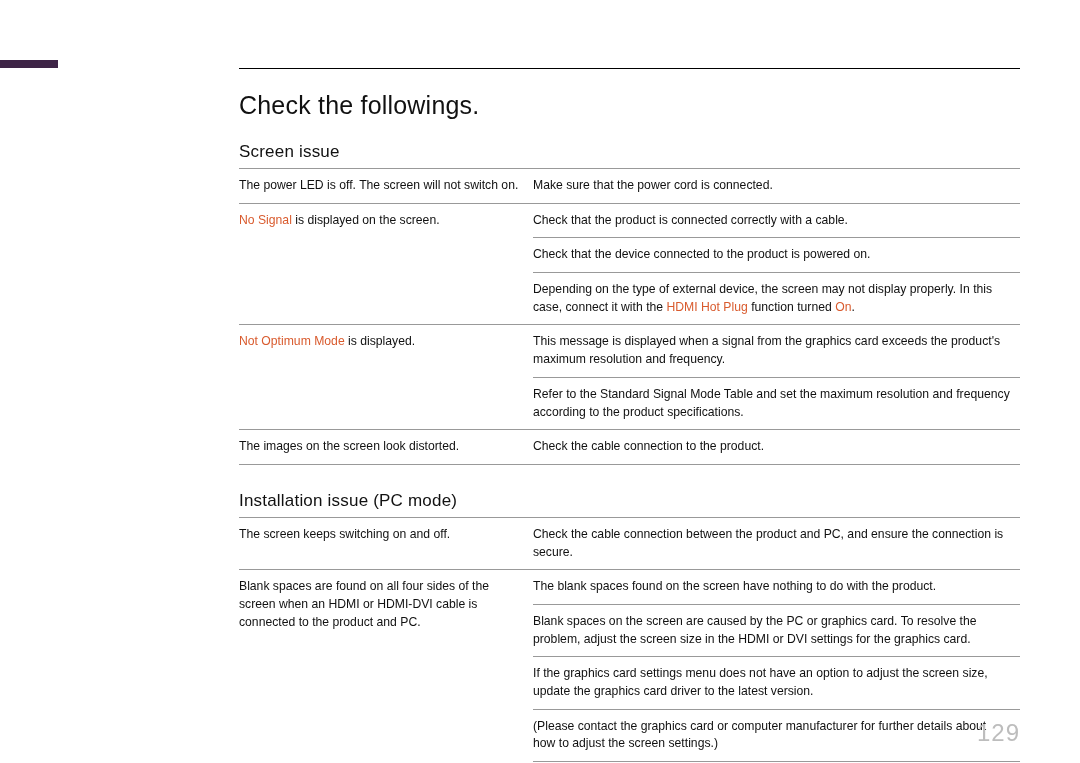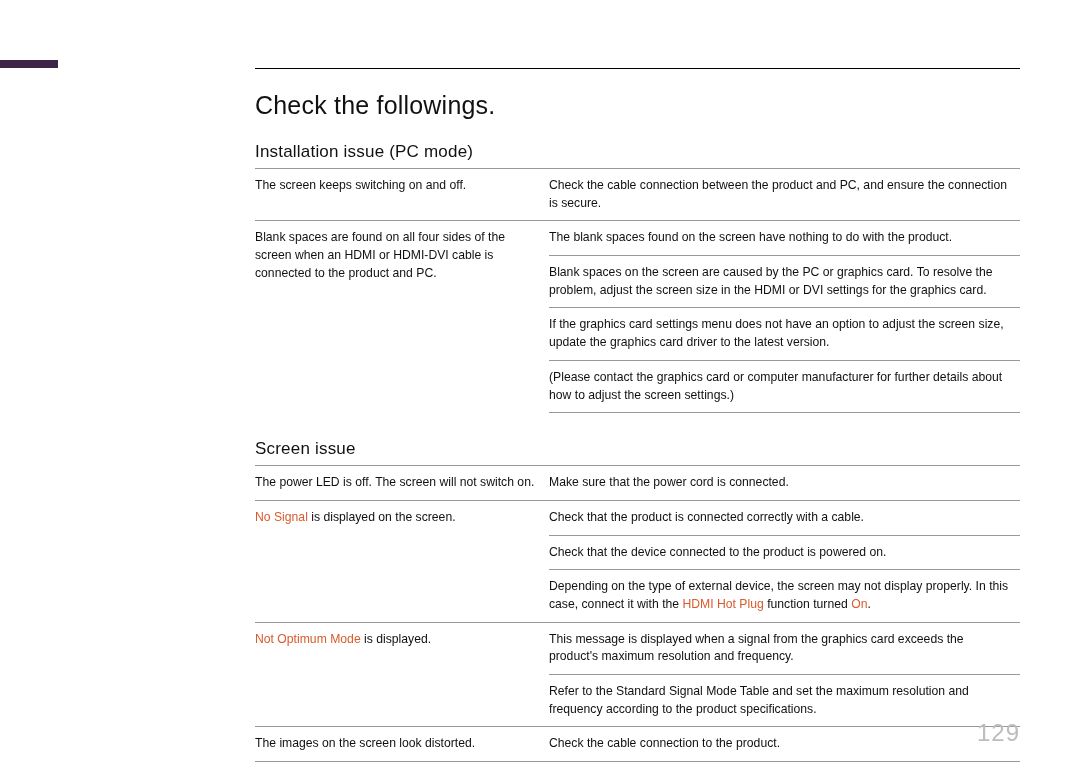--- a/index.html
+++ b/index.html
@@ -7,21 +7,21 @@
     margin: 0;
     padding: 0;
     font-family: Arial, Helvetica, sans-serif;
     background: #fff;
     color: #111;
     width: 1080px;
     height: 763px;
     position: relative;
   }
   .page {
-    padding: 40px 60px 40px 60px;
+    padding: 40px 60px 40px 44px;
     position: relative;
     height: 763px;
   }
   .tab {
     position: absolute;
     top: 60px;
     left: 0;
     width: 58px;
     height: 8px;
     background: #3e2446;
@@ -83,48 +83,20 @@
 
 <div class="page">
   <div class="tab"></div>
   <div class="rule-top"></div>
 
   <div class="content">
     <h1 data-bind="heading">Check the followings.</h1>
 
     <div id="sections-root">
         <div class="section">
-          <h2>Installation issue (PC mode)</h2>
-          <table class="tbl">
-            <colgroup>
-              <col class="c1">
-              <col>
-            </colgroup>
-            <tbody>
-              <tr>
-                <td rowspan="1"><span>The screen keeps switching on and off.</span></td>
-                <td><span>Check the cable connection between the product and PC, and ensure the connection is secure.</span></td>
-              </tr>
-              <tr>
-                <td rowspan="4"><span>Blank spaces are found on all four sides of the screen when an HDMI or HDMI-DVI cable is connected to the product and PC.</span></td>
-                <td><span>The blank spaces found on the screen have nothing to do with the product.</span></td>
-              </tr>
-              <tr>
-                <td><span>Blank spaces on the screen are caused by the PC or graphics card. To resolve the problem, adjust the screen size in the HDMI or DVI settings for the graphics card.</span></td>
-              </tr>
-              <tr>
-                <td><span>If the graphics card settings menu does not have an option to adjust the screen size, update the graphics card driver to the latest version.</span></td>
-              </tr>
-              <tr>
-                <td><span>(Please contact the graphics card or computer manufacturer for further details about how to adjust the screen settings.)</span></td>
-              </tr>
-            </tbody>
-          </table>
-        </div>
-        <div class="section">
           <h2>Screen issue</h2>
           <table class="tbl">
             <colgroup>
               <col class="c1">
               <col>
             </colgroup>
             <tbody>
               <tr>
                 <td rowspan="1"><span>The power LED is off. The screen will not switch on.</span></td>
                 <td><span>Make sure that the power cord is connected.</span></td>
@@ -146,17 +118,45 @@
               <tr>
                 <td><span>Refer to the Standard Signal Mode Table and set the maximum resolution and frequency according to the product specifications.</span></td>
               </tr>
               <tr>
                 <td rowspan="1"><span>The images on the screen look distorted.</span></td>
                 <td><span>Check the cable connection to the product.</span></td>
               </tr>
             </tbody>
           </table>
         </div>
+        <div class="section">
+          <h2>Installation issue (PC mode)</h2>
+          <table class="tbl">
+            <colgroup>
+              <col class="c1">
+              <col>
+            </colgroup>
+            <tbody>
+              <tr>
+                <td rowspan="1"><span>The screen keeps switching on and off.</span></td>
+                <td><span>Check the cable connection between the product and PC, and ensure the connection is secure.</span></td>
+              </tr>
+              <tr>
+                <td rowspan="4"><span>Blank spaces are found on all four sides of the screen when an HDMI or HDMI-DVI cable is connected to the product and PC.</span></td>
+                <td><span>The blank spaces found on the screen have nothing to do with the product.</span></td>
+              </tr>
+              <tr>
+                <td><span>Blank spaces on the screen are caused by the PC or graphics card. To resolve the problem, adjust the screen size in the HDMI or DVI settings for the graphics card.</span></td>
+              </tr>
+              <tr>
+                <td><span>If the graphics card settings menu does not have an option to adjust the screen size, update the graphics card driver to the latest version.</span></td>
+              </tr>
+              <tr>
+                <td><span>(Please contact the graphics card or computer manufacturer for further details about how to adjust the screen settings.)</span></td>
+              </tr>
+            </tbody>
+          </table>
+        </div>
       </div>
   </div>
 
   <div class="page-num" data-bind="page_number">129</div>
 </div>
 
 </body></html>

